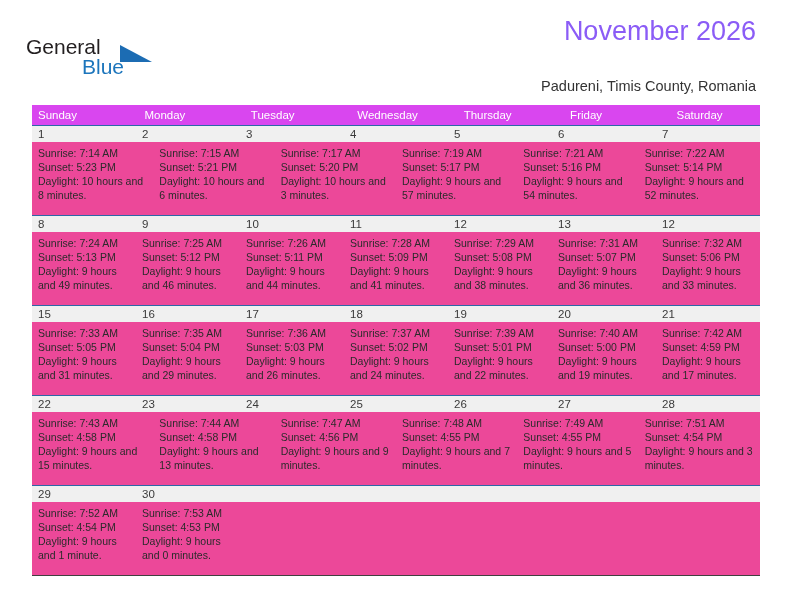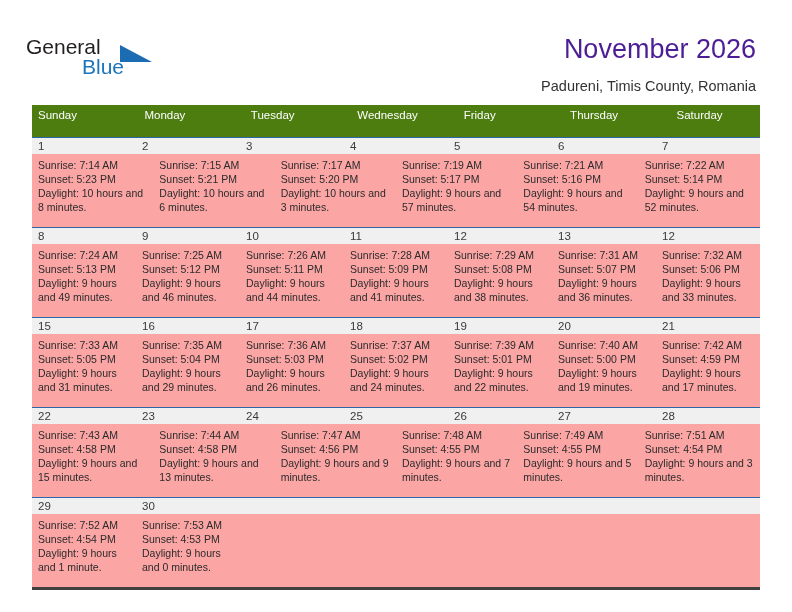--- a/index.html
+++ b/index.html
@@ -59,23 +59,23 @@
     top: 9px;
     width: 0;
     height: 0;
     border-left: 32px solid #1c6cb3;
     border-top: 17px solid transparent;
   }
 
   .title {
     position: absolute;
     right: 36px;
-    top: 34px;
+    top: 16px;
     font-size: 27px;
-    color: #4c1d95;
+    color: #8b5cf6;
     white-space: nowrap;
     font-weight: normal;
   }
   .subtitle {
     position: absolute;
     right: 36px;
     top: 78px;
     font-size: 14.5px;
     color: #333333;
     text-align: right;
@@ -86,22 +86,22 @@
   
   .calendar {
     position: absolute;
     left: 32px;
     top: 105px;
     width: 728px;
   }
   .weekdays {
     display: flex;
     width: 728px;
-    height: 32px;
-    background: #4d7c0f;
+    height: 20px;
+    background: #d946ef;
     gap: 17px;
   }
   .weekday {
     flex: 1 1 0;
     color: #ffffff;
     font-size: 11.5px;
     line-height: 20px;
     padding-left: 6px;
     box-sizing: border-box;
     white-space: nowrap;
@@ -115,21 +115,21 @@
   .week-daynums {
     display: flex;
     width: 728px;
     height: 16px;
     background: #f0f0f0;
   }
   .week-bodies {
     display: flex;
     width: 728px;
     height: 73px;
-    background: #fca5a5;
+    background: #ec4899;
   }
   .daynum {
     flex: 1 1 0;
     font-size: 11.5px;
     line-height: 16px;
     padding-left: 6px;
     color: #3a3a3a;
     box-sizing: border-box;
   }
   .cellbody {
@@ -140,21 +140,21 @@
     line-height: 14px;
     color: #2b2b2b;
   }
   .cellbody div {
     white-space: nowrap;
   }
   .cellbody .daylight {
     white-space: normal;
   }
   .week:last-child {
-    border-bottom: 3px solid #404040;
+    border-bottom: 1px solid #404040;
   }
 </style>
 </head>
 <body>
 
 <div class="page">
 
   <div class="top">
     <div class="logo">
       <span class="logo-line1">General</span>
@@ -164,22 +164,22 @@
     <div class="title">November 2026</div>
     <div class="subtitle">Padureni, Timis County, Romania</div>
   </div>
 
   <div class="calendar">
     <div class="weekdays">
       <div class="weekday">Sunday</div>
       <div class="weekday">Monday</div>
       <div class="weekday">Tuesday</div>
       <div class="weekday">Wednesday</div>
+      <div class="weekday">Thursday</div>
       <div class="weekday">Friday</div>
-      <div class="weekday">Thursday</div>
       <div class="weekday">Saturday</div>
     </div>
 
     <div class="week">
       <div class="week-daynums">
         <div class="daynum">1</div>
         <div class="daynum">2</div>
         <div class="daynum">3</div>
         <div class="daynum">4</div>
         <div class="daynum">5</div>

